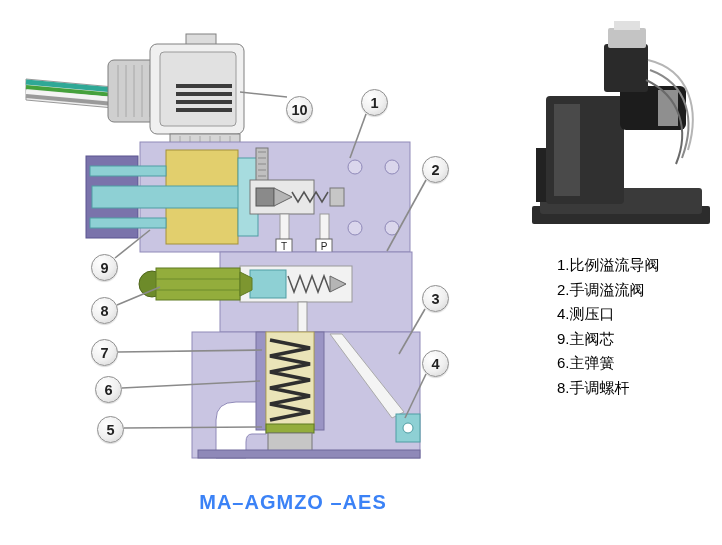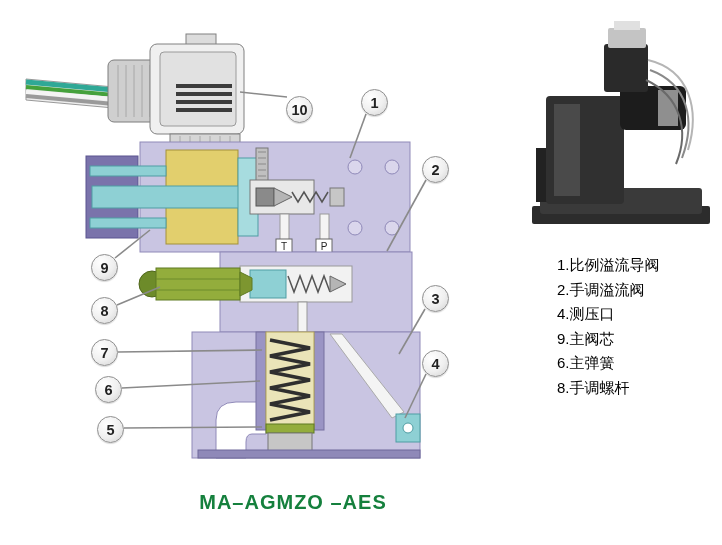--- a/index.html
+++ b/index.html
@@ -16,21 +16,21 @@
     display:flex;align-items:center;justify-content:center;
     box-shadow:0 1px 1px rgba(0,0,0,.15);
   }
   .legend{
     position:absolute;left:557px;top:253px;width:182px;color:#000;
     font-size:15px;font-weight:500;
   }
   .legend-item{height:24.6px;line-height:24.6px;white-space:nowrap;}
   .caption{
     position:absolute;left:168px;top:491px;width:250px;text-align:center;
-    font-size:20px;font-weight:bold;letter-spacing:1px;color:#15803d;
+    font-size:20px;font-weight:bold;letter-spacing:1px;color:#3b82f6;
   }
 </style>
 </head>
 <body>
 
 <svg width="722" height="545" viewBox="0 0 722 545">
 
   <g>
     <path d="M26,79 L114,87 L114,108 L26,100 Z" fill="#eeeeee" stroke="#999999"></path>
     <path d="M26,82 L114,90" stroke="#2fa896" stroke-width="5" fill="none"></path>

